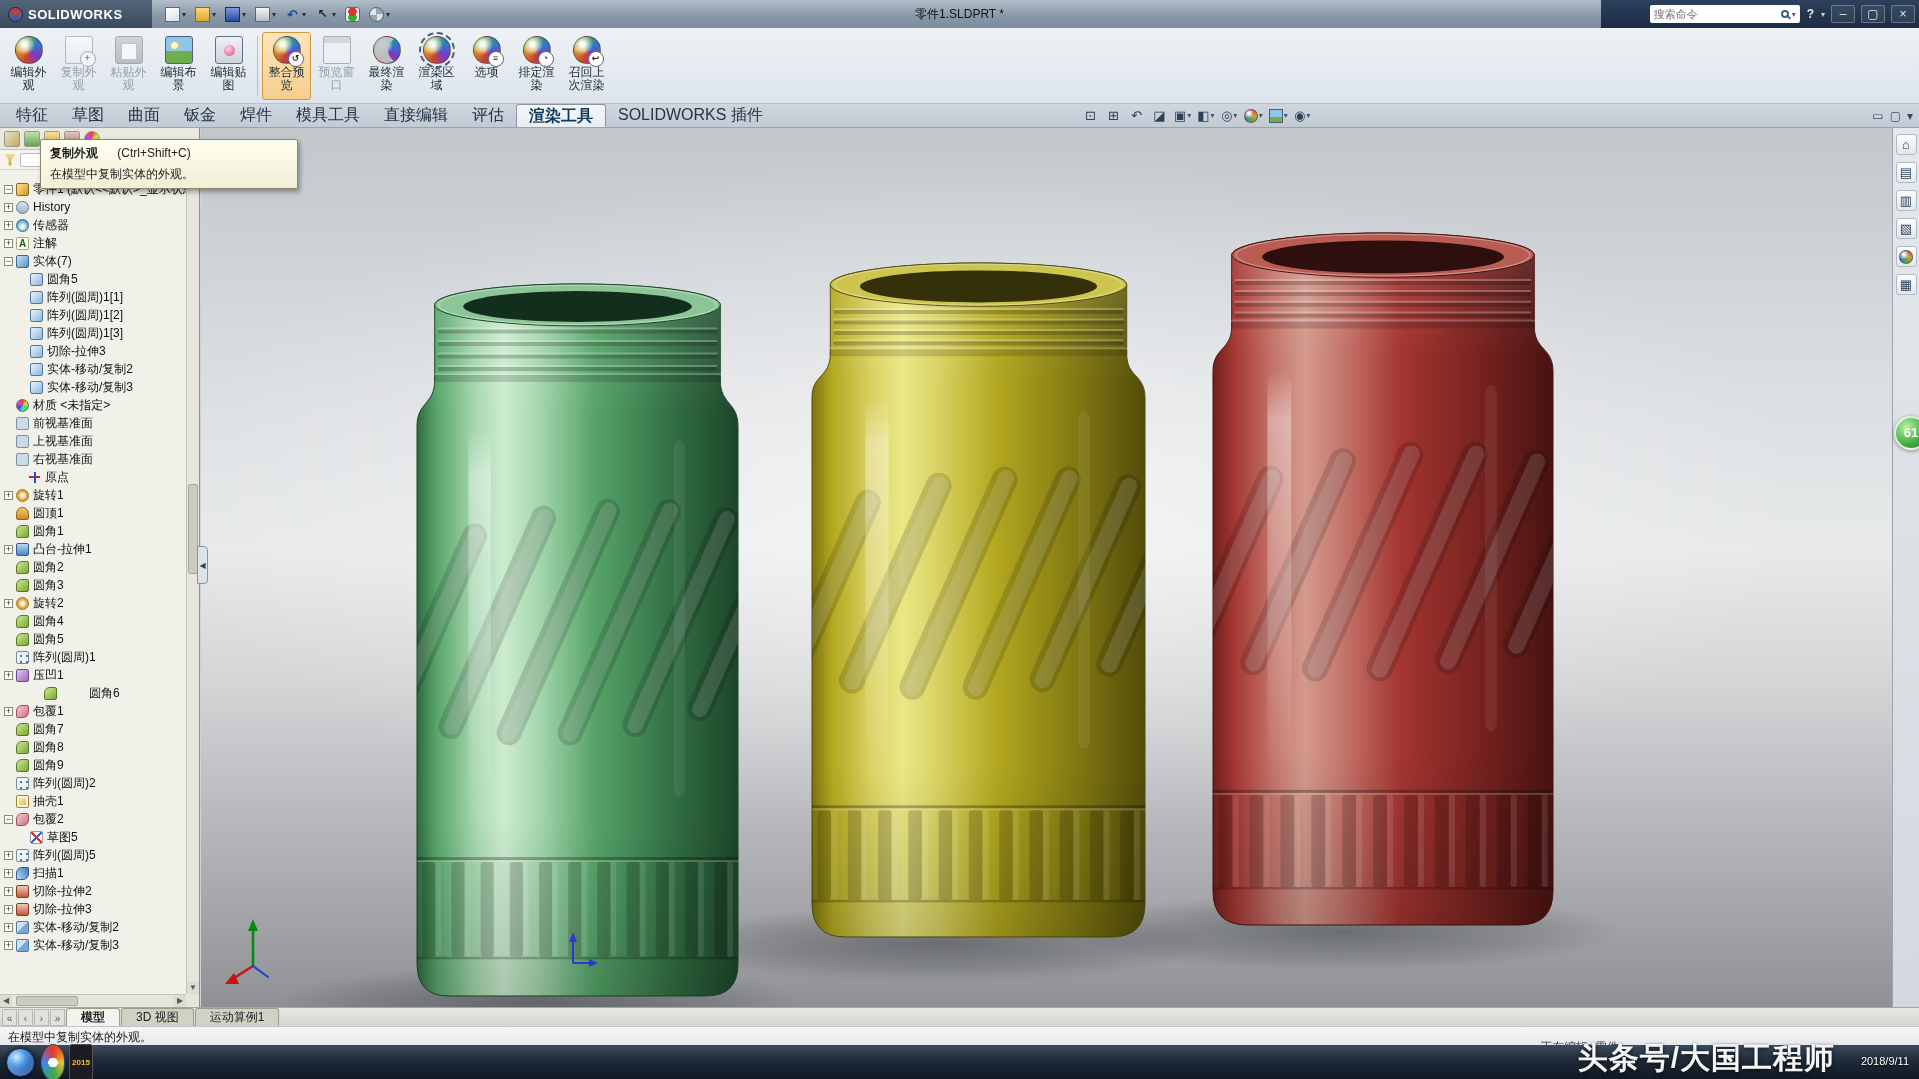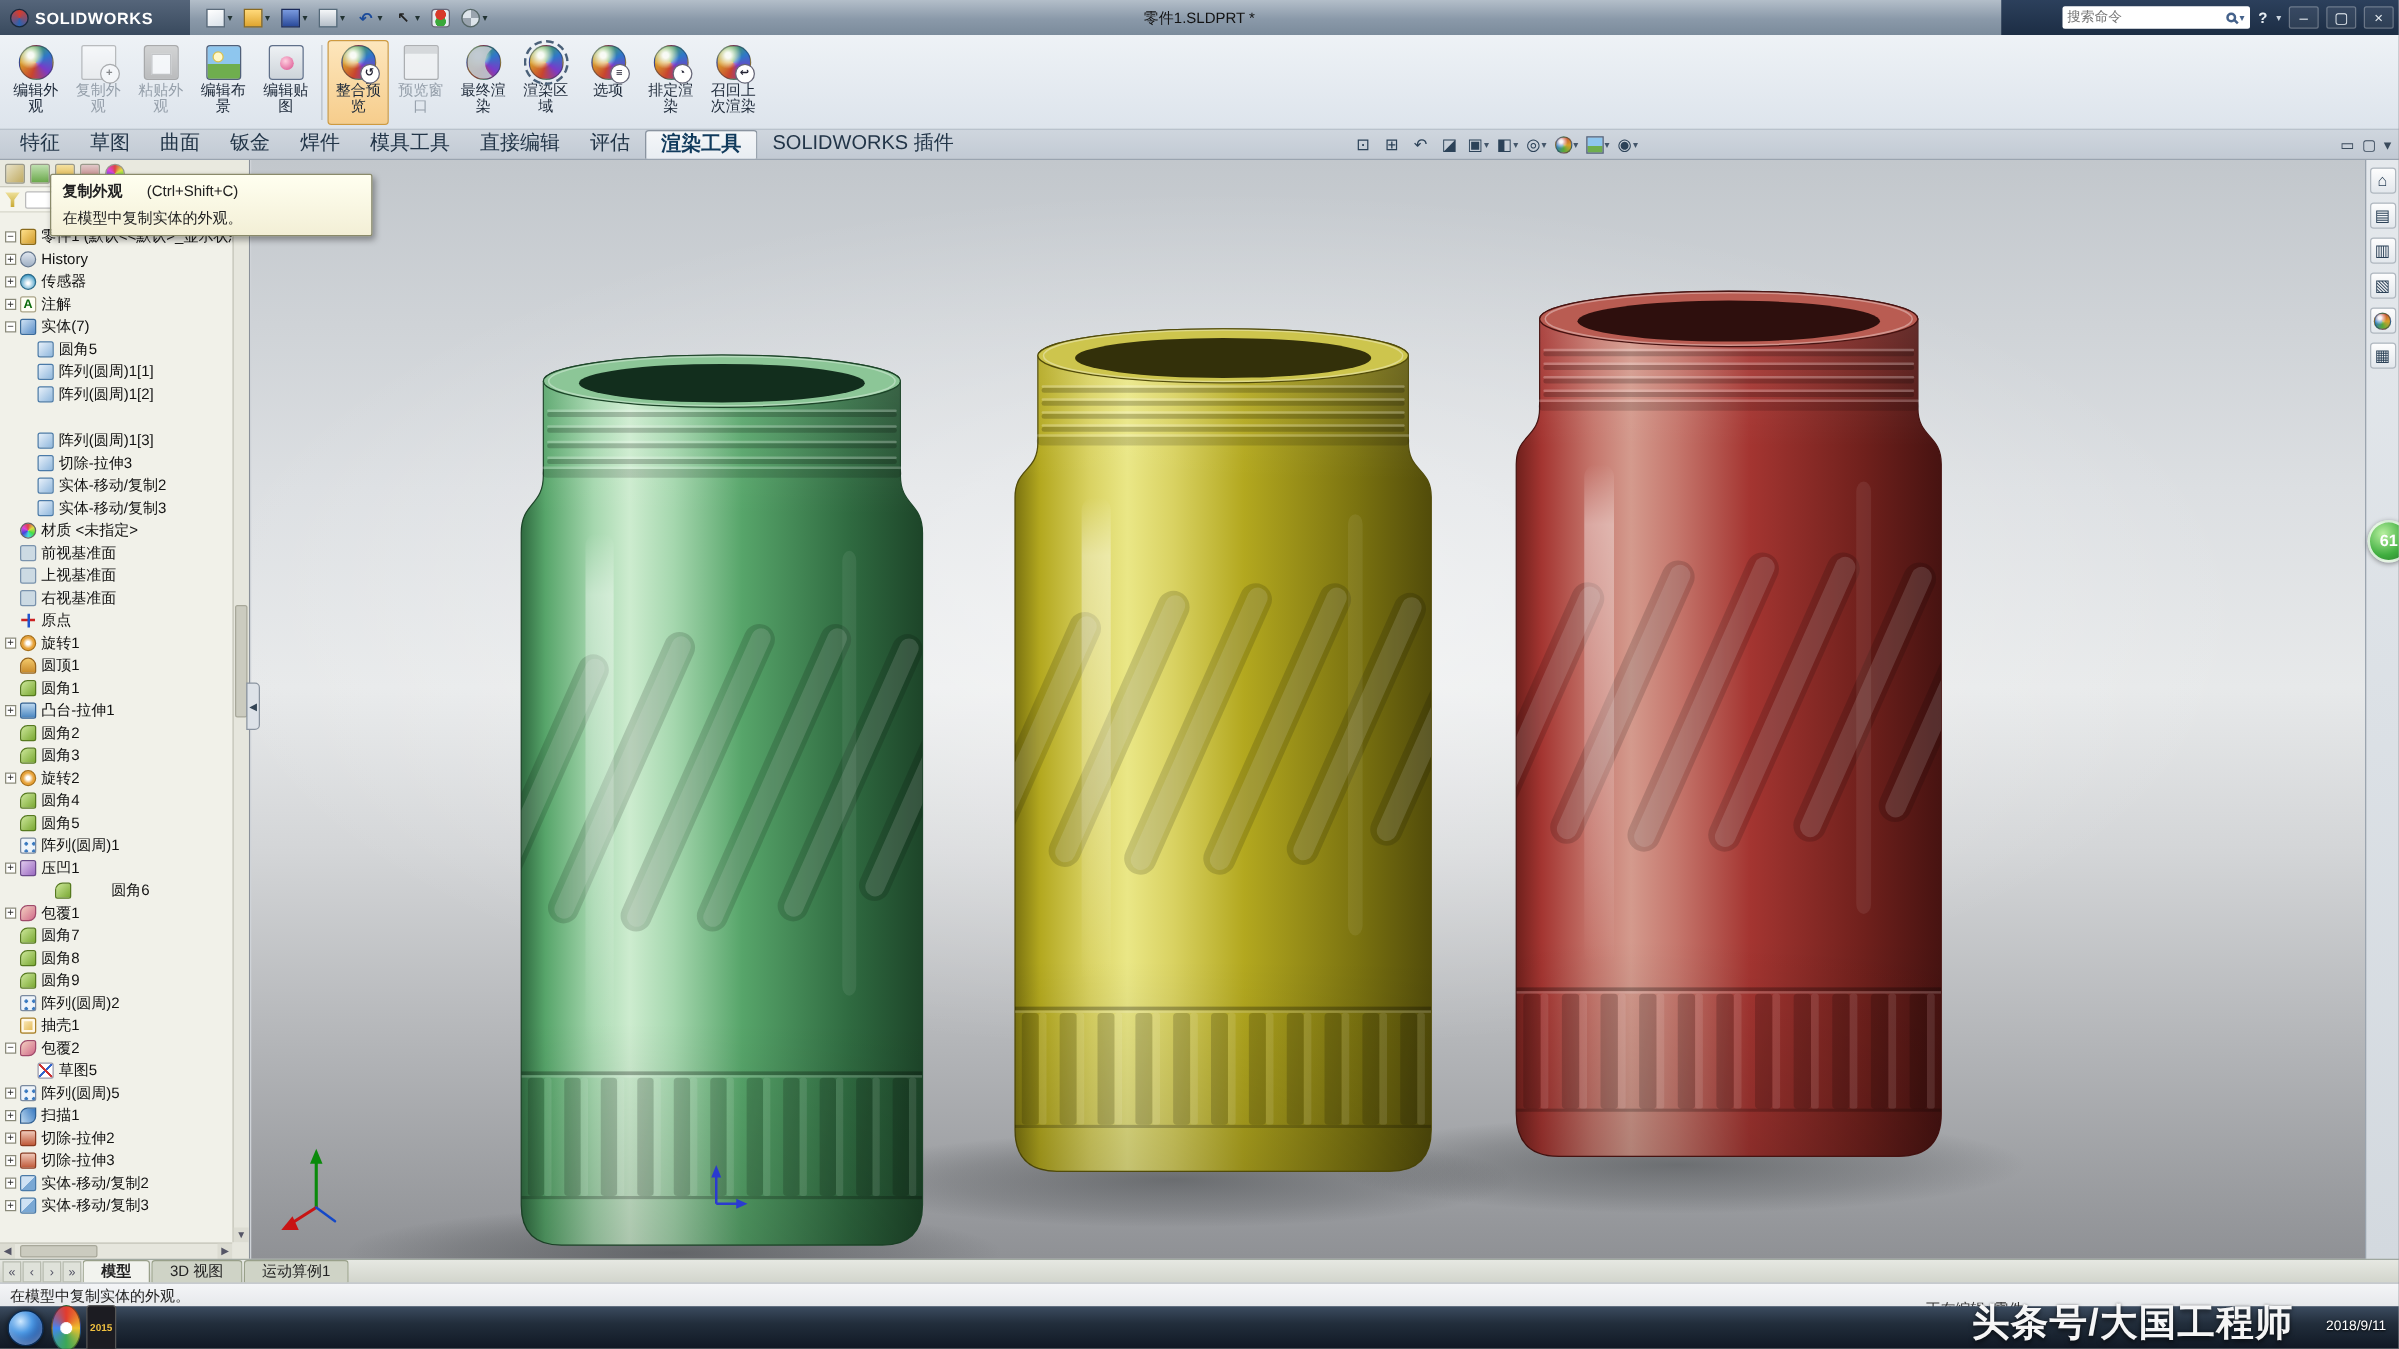--- a/index.html
+++ b/index.html
@@ -401,21 +401,21 @@
           <div class="trow" style="padding-left: 18px;">
             <span class="texp empty"></span>
             <span class="ticon ti-body"></span>
             <span class="tlabel">阵列(圆周)1[1]</span>
           </div>
           <div class="trow" style="padding-left: 18px;">
             <span class="texp empty"></span>
             <span class="ticon ti-body"></span>
             <span class="tlabel">阵列(圆周)1[2]</span>
           </div>
-          <div class="trow" style="padding-left: 18px; margin-top: 19px;">
+          <div class="trow" style="padding-left: 18px;">
             <span class="texp empty"></span>
             <span class="ticon ti-body"></span>
             <span class="tlabel">阵列(圆周)1[3]</span>
           </div>
           <div class="trow" style="padding-left: 18px;">
             <span class="texp empty"></span>
             <span class="ticon ti-body"></span>
             <span class="tlabel">切除-拉伸3</span>
           </div>
           <div class="trow" style="padding-left: 18px;">
@@ -441,21 +441,21 @@
           <div class="trow" style="padding-left: 4px;">
             <span class="texp empty"></span>
             <span class="ticon ti-plane"></span>
             <span class="tlabel">上视基准面</span>
           </div>
           <div class="trow" style="padding-left: 4px;">
             <span class="texp empty"></span>
             <span class="ticon ti-plane"></span>
             <span class="tlabel">右视基准面</span>
           </div>
-          <div class="trow" style="padding-left: 4px;">
+          <div class="trow" style="padding-left: 16px;">
             <span class="texp empty"></span>
             <span class="ticon ti-origin"></span>
             <span class="tlabel">原点</span>
           </div>
           <div class="trow" style="padding-left: 4px;">
             <span class="texp">+</span>
             <span class="ticon ti-revolve"></span>
             <span class="tlabel">旋转1</span>
           </div>
           <div class="trow" style="padding-left: 4px;">

